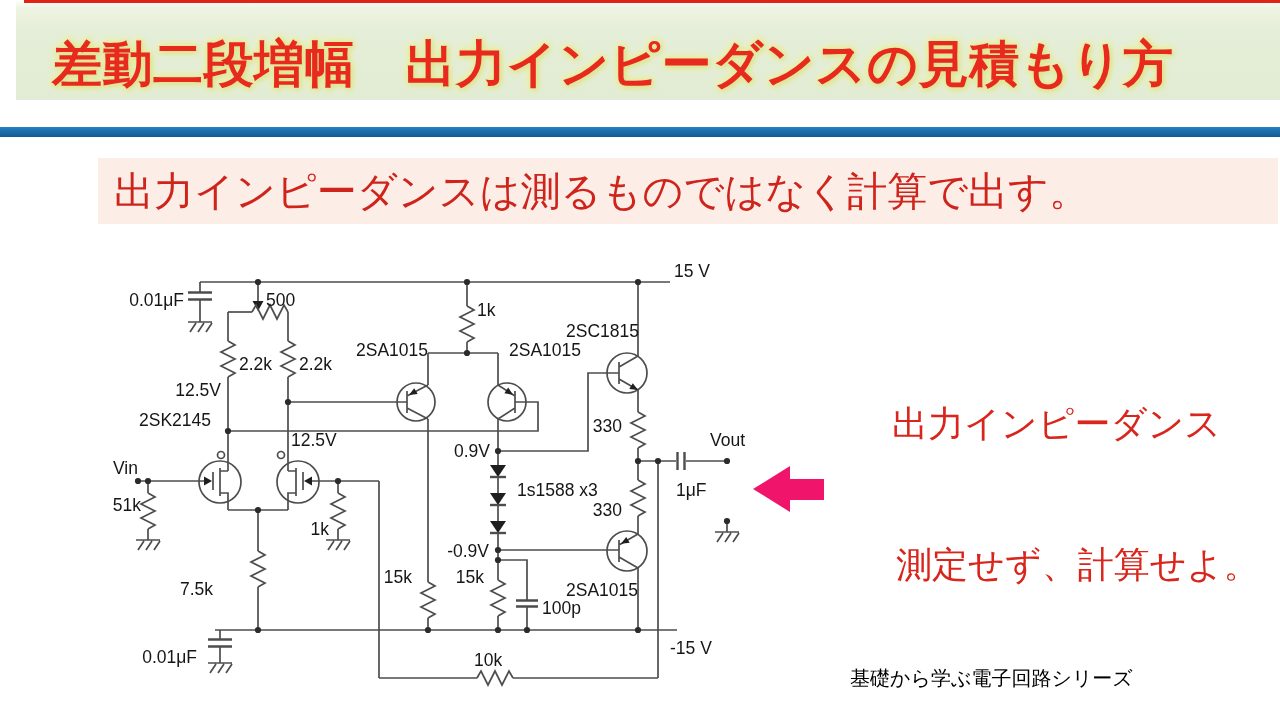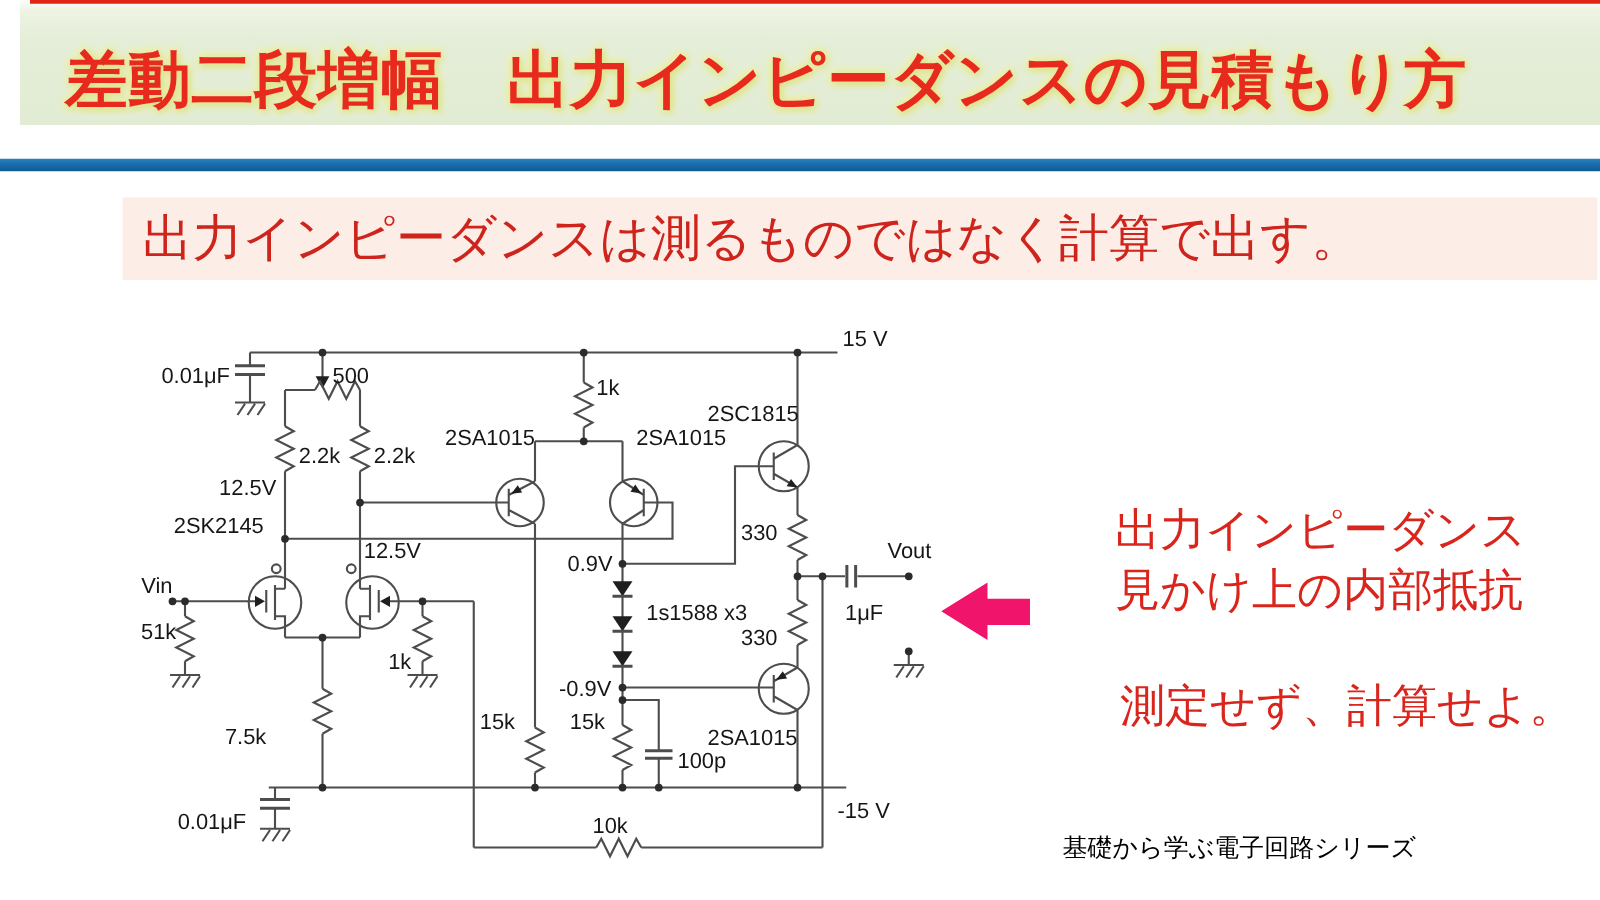--- a/index.html
+++ b/index.html
@@ -268,19 +268,18 @@
     <text x="710" y="446">Vout</text>
     <text x="676" y="496">1μF</text>
   </svg>
 
   <svg class="arrow" width="80" height="56" viewBox="750 460 80 56">
     <polygon points="753,489 790,466 790,479 824,479 824,500 790,500 790,512" fill="#f0156b"></polygon>
   </svg>
 
   <div class="ann ann1">
     <div>出力インピーダンス</div>
-    <div>見かけ上の内部抵抗</div>
   </div>
   <div class="ann ann2">測定せず、計算せよ。</div>
 
   <div class="footer">基礎から学ぶ電子回路シリーズ</div>
 
 </div>
 
 </body></html>

